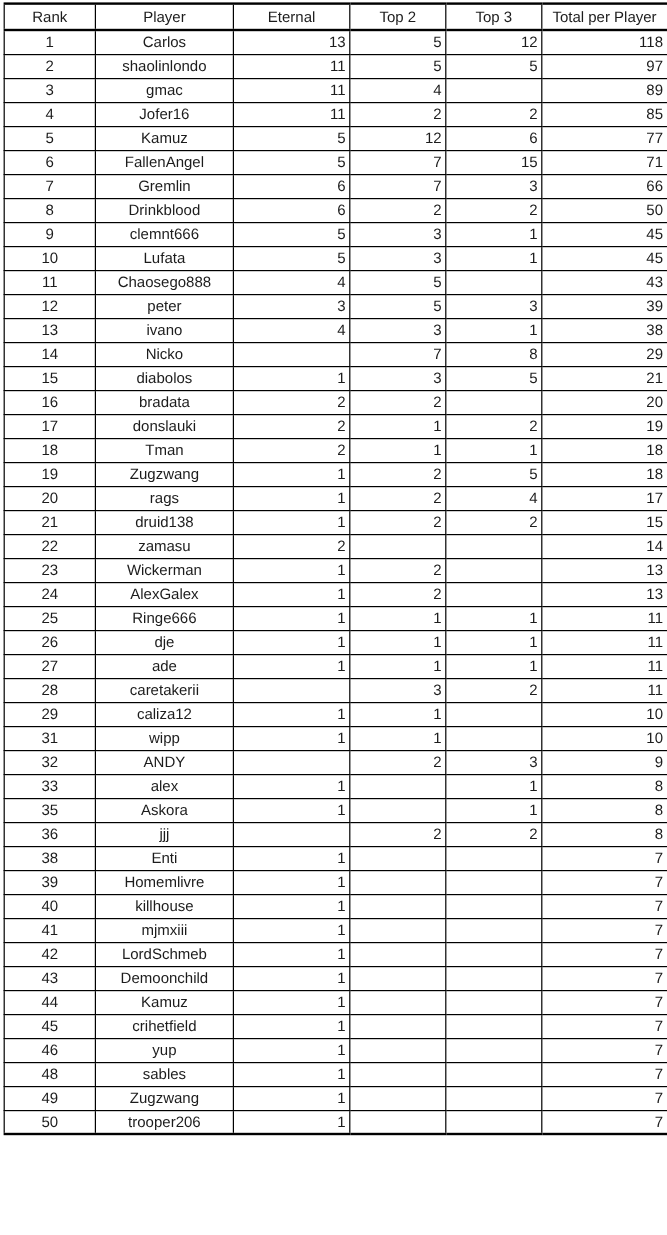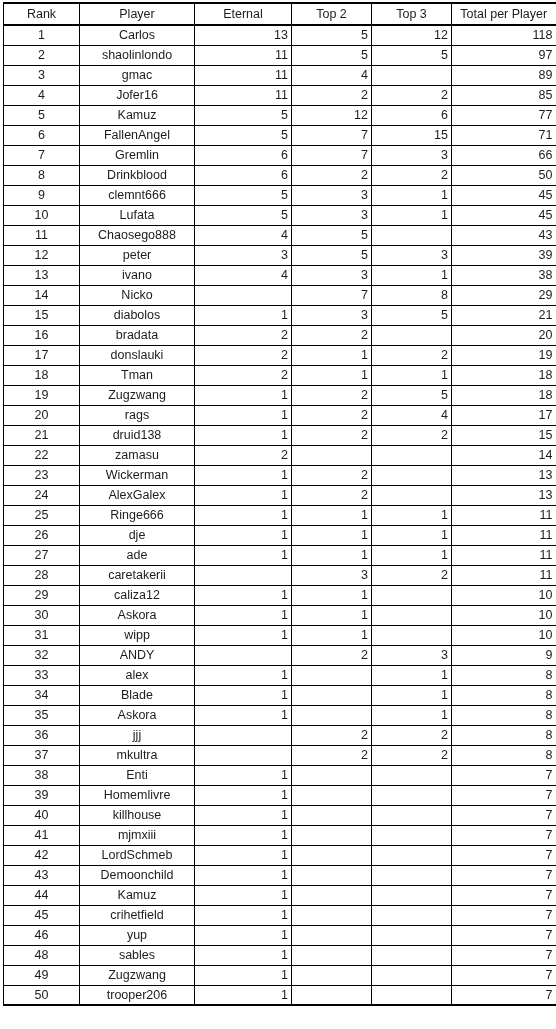--- a/index.html
+++ b/index.html
@@ -325,28 +325,20 @@
         </tr>
         <tr>
           <td class="cell-rank">29</td>
           <td class="cell-player">caliza12</td>
           <td class="cell-num">1</td>
           <td class="cell-num">1</td>
           <td class="cell-num"></td>
           <td class="cell-total">10</td>
         </tr>
         <tr>
-          <td class="cell-rank">30</td>
-          <td class="cell-player">Askora</td>
-          <td class="cell-num">1</td>
-          <td class="cell-num">1</td>
-          <td class="cell-num"></td>
-          <td class="cell-total">10</td>
-        </tr>
-        <tr>
           <td class="cell-rank">31</td>
           <td class="cell-player">wipp</td>
           <td class="cell-num">1</td>
           <td class="cell-num">1</td>
           <td class="cell-num"></td>
           <td class="cell-total">10</td>
         </tr>
         <tr>
           <td class="cell-rank">32</td>
           <td class="cell-player">ANDY</td>
@@ -357,46 +349,30 @@
         </tr>
         <tr>
           <td class="cell-rank">33</td>
           <td class="cell-player">alex</td>
           <td class="cell-num">1</td>
           <td class="cell-num"></td>
           <td class="cell-num">1</td>
           <td class="cell-total">8</td>
         </tr>
         <tr>
-          <td class="cell-rank">34</td>
-          <td class="cell-player">Blade</td>
-          <td class="cell-num">1</td>
-          <td class="cell-num"></td>
-          <td class="cell-num">1</td>
-          <td class="cell-total">8</td>
-        </tr>
-        <tr>
           <td class="cell-rank">35</td>
           <td class="cell-player">Askora</td>
           <td class="cell-num">1</td>
           <td class="cell-num"></td>
           <td class="cell-num">1</td>
           <td class="cell-total">8</td>
         </tr>
         <tr>
           <td class="cell-rank">36</td>
           <td class="cell-player">jjj</td>
-          <td class="cell-num"></td>
-          <td class="cell-num">2</td>
-          <td class="cell-num">2</td>
-          <td class="cell-total">8</td>
-        </tr>
-        <tr>
-          <td class="cell-rank">37</td>
-          <td class="cell-player">mkultra</td>
           <td class="cell-num"></td>
           <td class="cell-num">2</td>
           <td class="cell-num">2</td>
           <td class="cell-total">8</td>
         </tr>
         <tr>
           <td class="cell-rank">38</td>
           <td class="cell-player">Enti</td>
           <td class="cell-num">1</td>
           <td class="cell-num"></td>

